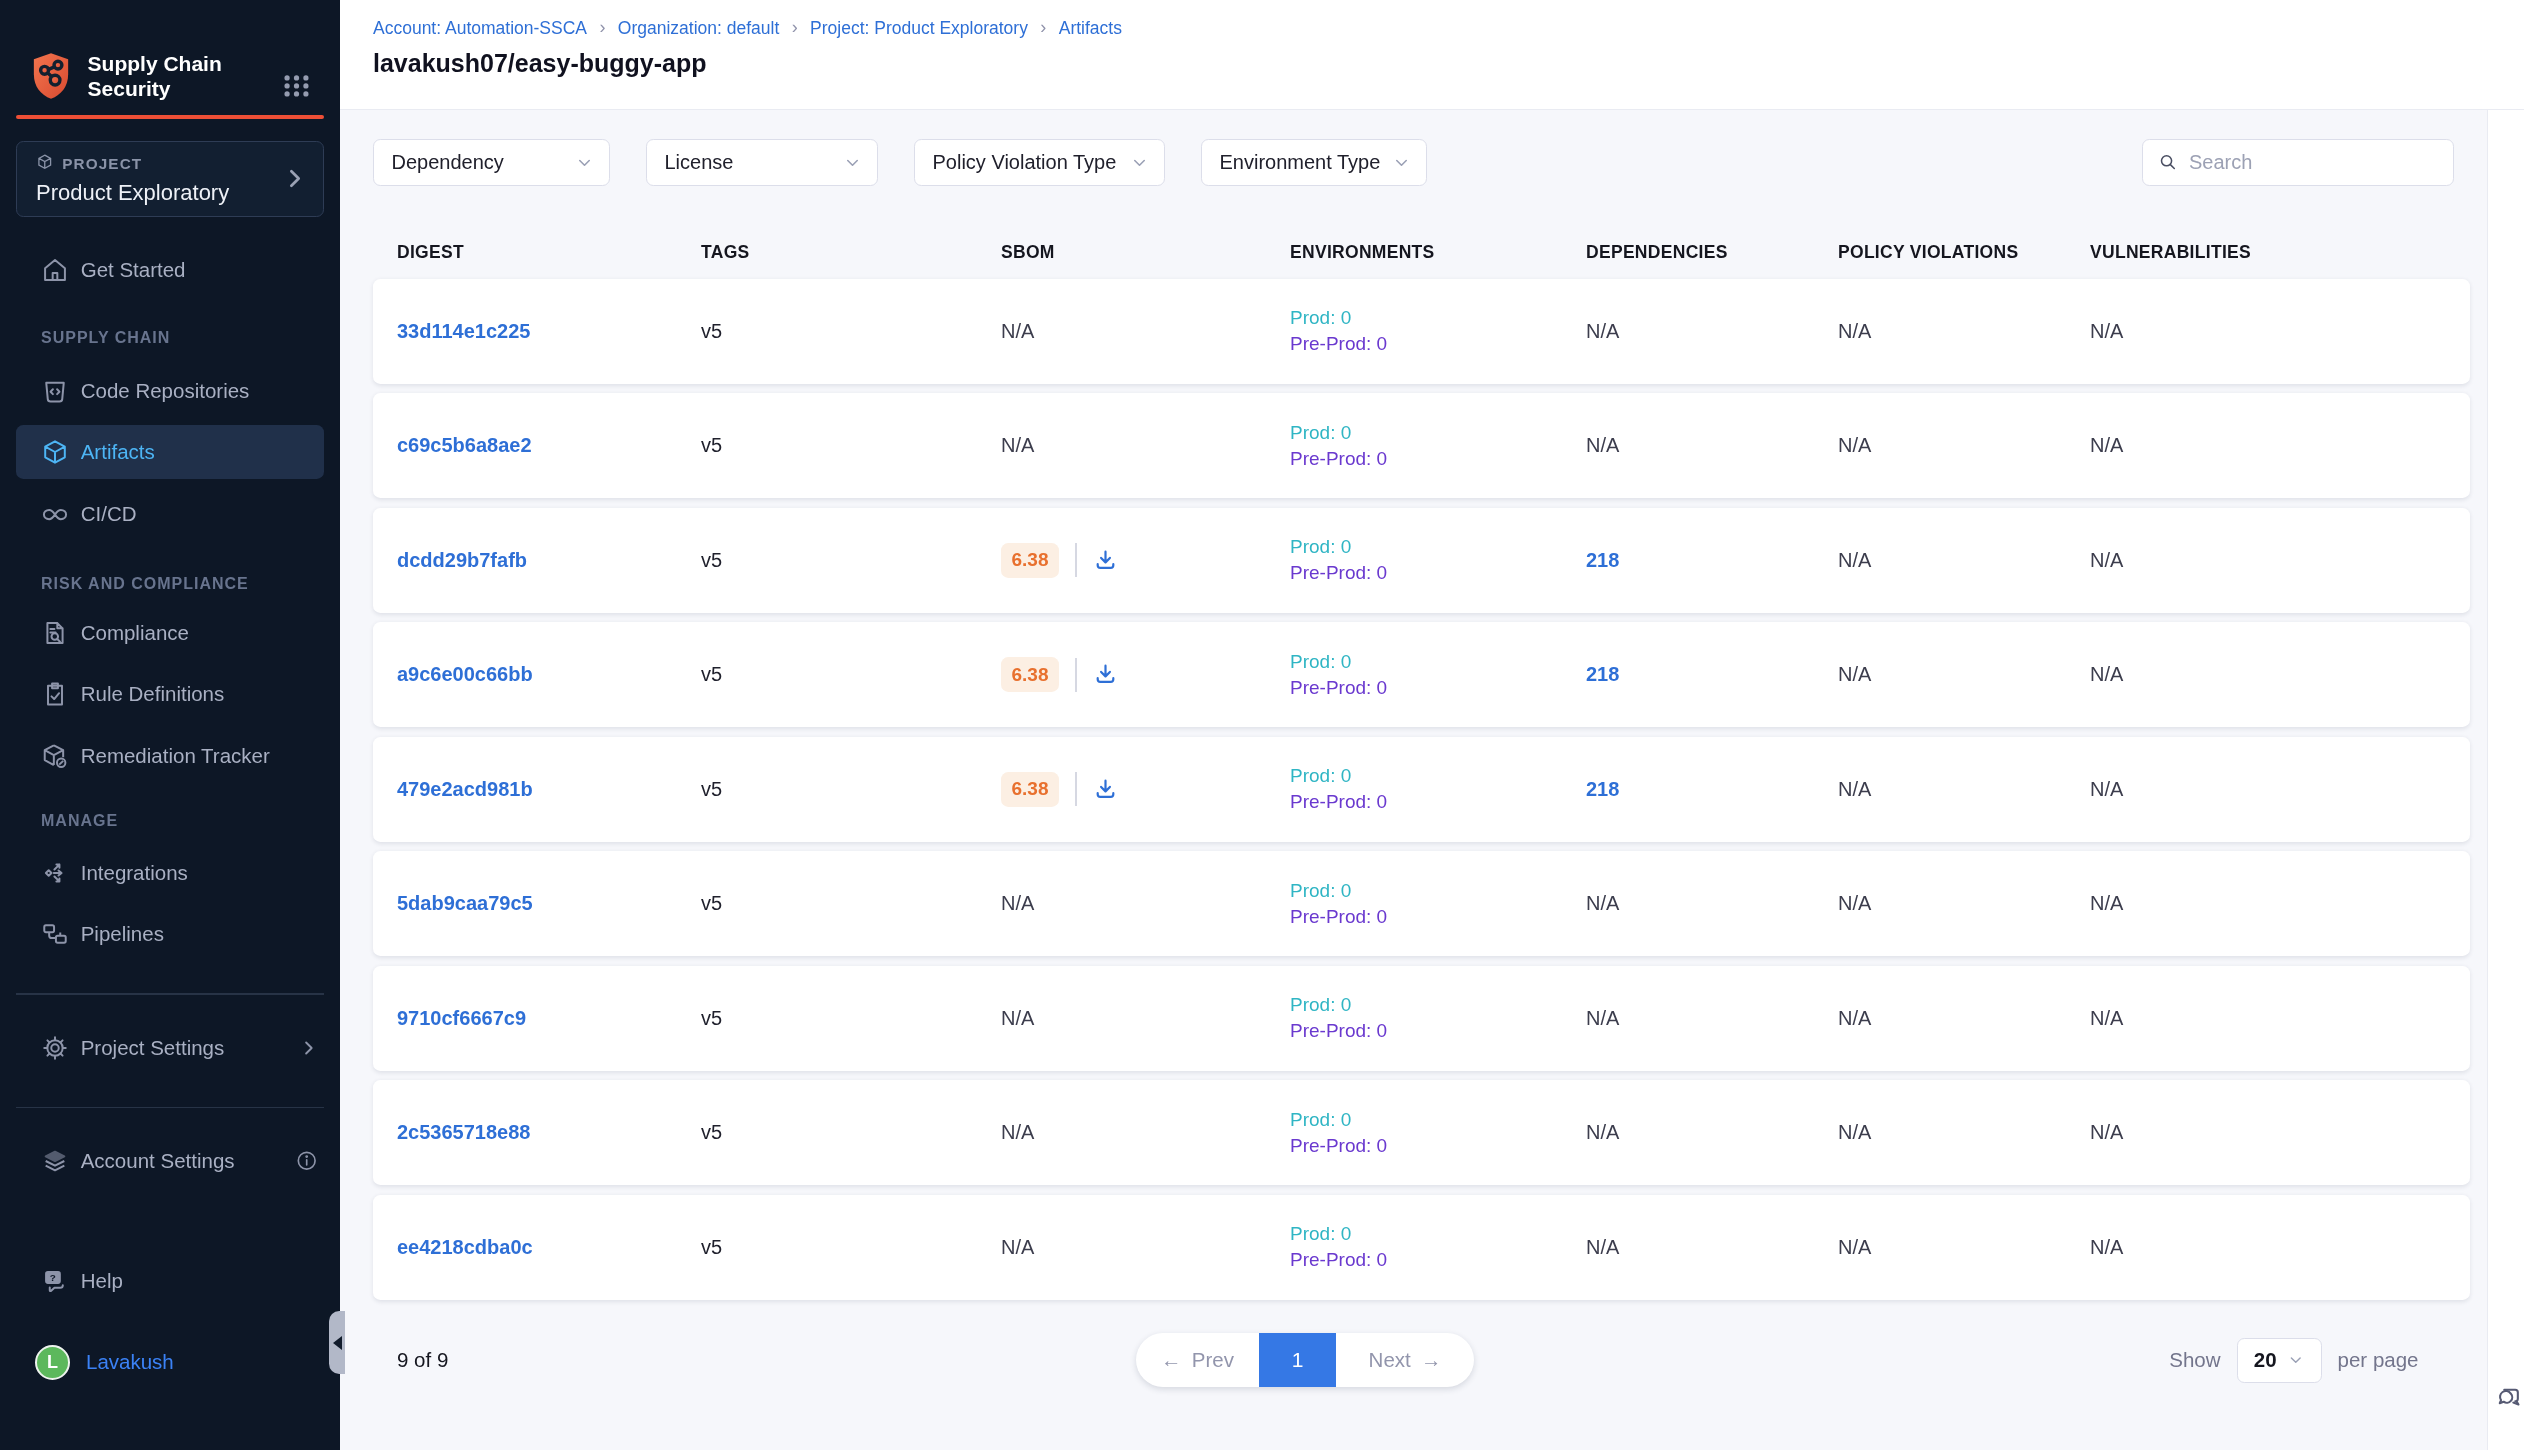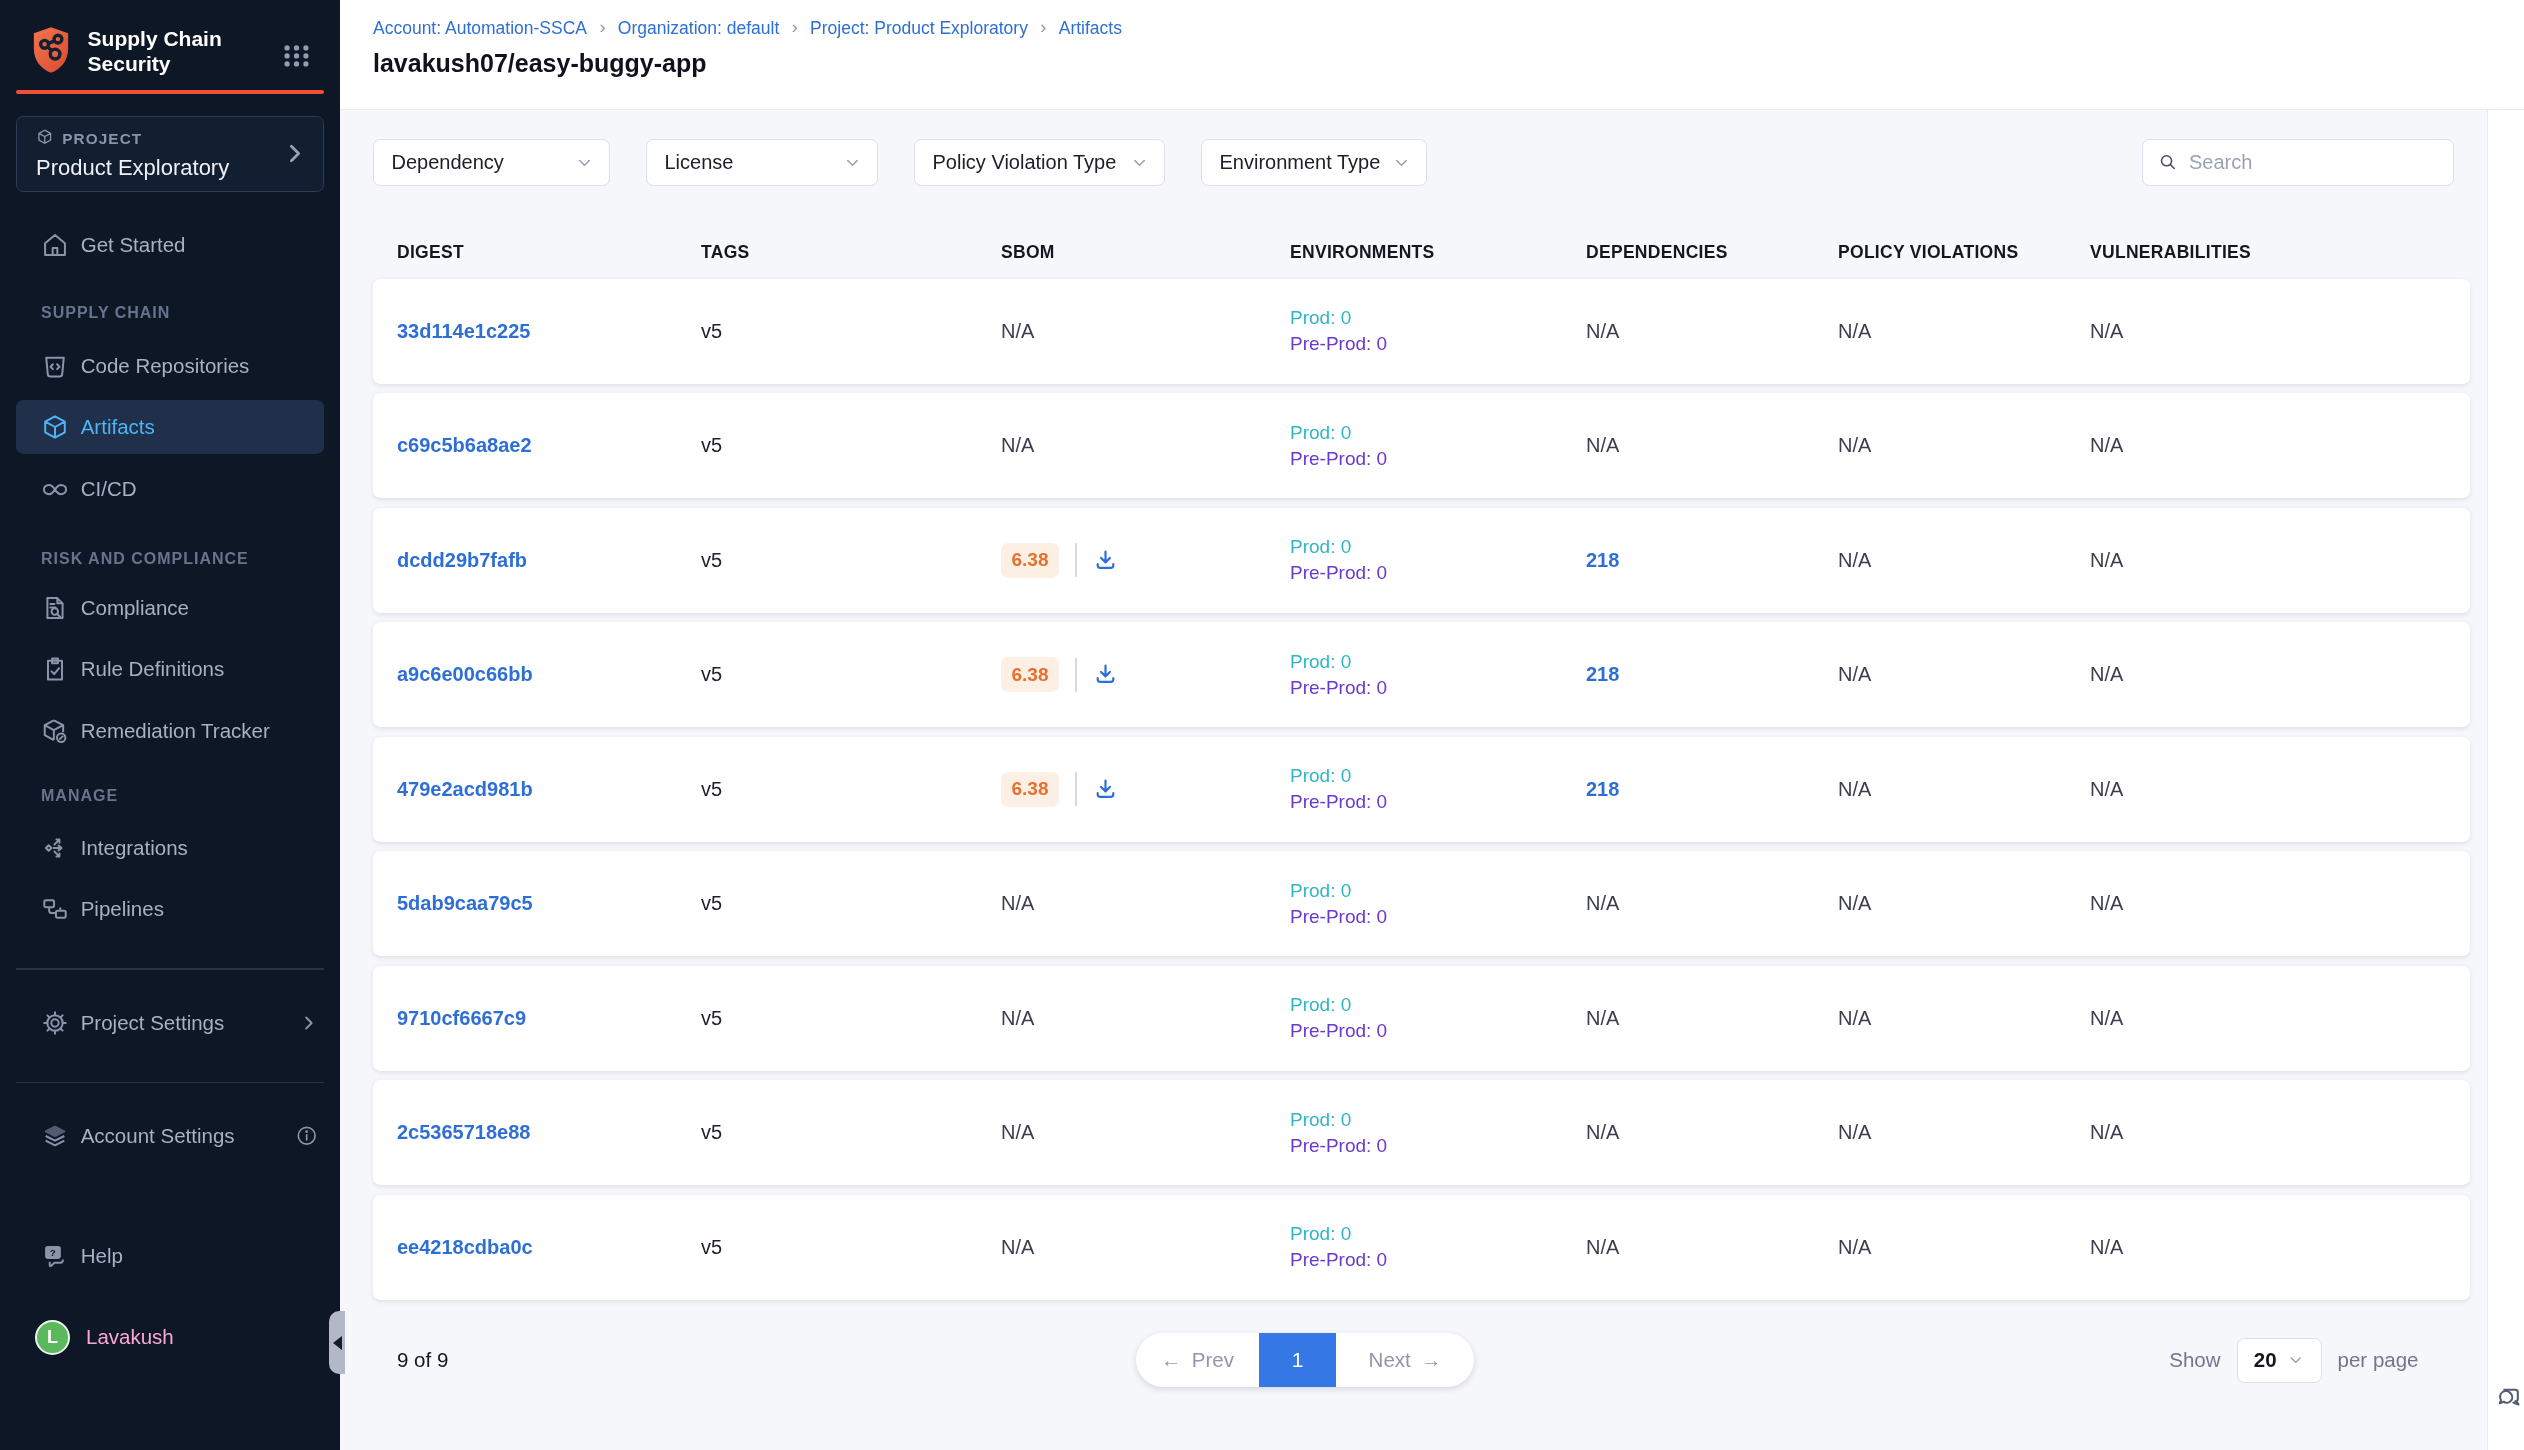--- a/index.html
+++ b/index.html
@@ -4,21 +4,21 @@
 <style>
   * { margin:0; padding:0; box-sizing:border-box; }
   html,body { margin:0; background:#f6f7fb; }
   .app {
     position:relative; width:2525px; height:1451px; overflow:hidden;
     font-family:"Liberation Sans","DejaVu Sans",sans-serif; display:flex;
     background:#f6f7fb; color:#20212d;
   }
   
   .sidebar { position:relative; width:340px; min-width:340px; height:100%; background:#0d1726; }
-  .logo-row { display:flex; align-items:center; padding:24px 29px 0 29px; }
+  .logo-row { display:flex; align-items:flex-end; padding:35px 29px 0 29px;margin-top:14px; }
   .logo-shield svg { width:44px; height:50px; display:block; }
   .logo-title { margin-left:14.6px; margin-top:1.5px; font-size:21px; font-weight:700; color:#ffffff; line-height:25px; width:169px; }
   .apps-grid { margin-left:auto; margin-top:11.7px; cursor:pointer; }
   .red-line { margin:14.6px 16px 0; height:4.4px; background:#ee4f36; border-radius:2.2px; }
   .project-card { margin:22px 16px 0; height:76px; border:1.5px solid #2e3c55; border-radius:7.3px;
     background:#121f31; padding:11px 14.6px 0 19px; position:relative; cursor:pointer; }
   .project-label-row { display:flex; align-items:center; gap:8.8px; color:#8a93a8; font-size:15.3px; letter-spacing:1.1px; font-weight:700; }
   .project-name { margin-top:5.1px; color:#eef1f7; font-size:22px; font-weight:400;
     white-space:nowrap; overflow:hidden; }
   .project-chevron { position:absolute; right:16px; top:22px; }
@@ -26,21 +26,21 @@
   .nav-item { display:flex; align-items:center; height:54px; padding:0 22px 0 41px; font-size:20.5px; color:#a9b0c3; cursor:pointer; }
   .nav-item .icon { width:28px; display:flex; justify-content:center; color:#8d94a9; }
   .nav-item .label { margin-left:11.7px; }
   .nav-item.active { margin-left:16px; margin-right:16px; padding:0 16px 0 25px; border-radius:7.3px; background:#20304a; color:#4db5f5; }
   .nav-item.active .icon { color:#4db5f5; }
   .nav-item .right { margin-left:auto; display:flex; align-items:center; color:#8d94a9; }
   .side-divider { height:1.5px; background:#273346; margin:32px 16px 0; }
   .user-row { display:flex; align-items:center; padding-left:35px; height:56px; cursor:pointer; }
   .user-avatar { width:35px; height:35px; border-radius:50%; background:#5cb85c; border:2.2px solid #eef3ee;
     color:#fff; font-weight:700; font-size:18px; display:flex; align-items:center; justify-content:center; }
-  .user-name { margin-left:16px; font-size:20.5px; color:#f9a8d4; }
+  .user-name { margin-left:16px; font-size:20.5px; color:#3b82f6; }
   .mt10{margin-top:7.3px}.mt14{margin-top:10.2px}.mt16{margin-top:11.7px}.mt36{margin-top:26px}
   .mt38{margin-top:24px}.mt40{margin-top:29px}.mt44{margin-top:32px}.mt90{margin-top:66px}
   .collapse-handle { position:absolute; left:329px; top:1311px; width:16px; height:63px;
     background:#b2b8c8; border-radius:10.2px 0 0 10.2px; z-index:5; cursor:pointer;
     display:flex; align-items:center; justify-content:center; }
   .collapse-handle::after { content:""; width:0; height:0;
     border-top:7.3px solid transparent; border-bottom:7.3px solid transparent; border-right:9.5px solid #121c2c; }
   
   .main { flex:1; display:flex; flex-direction:column; min-width:0; }
   .topbar { height:110px; background:#fff; border-bottom:1.5px solid #e9ebf2; padding:17.5px 0 0 33px; }

